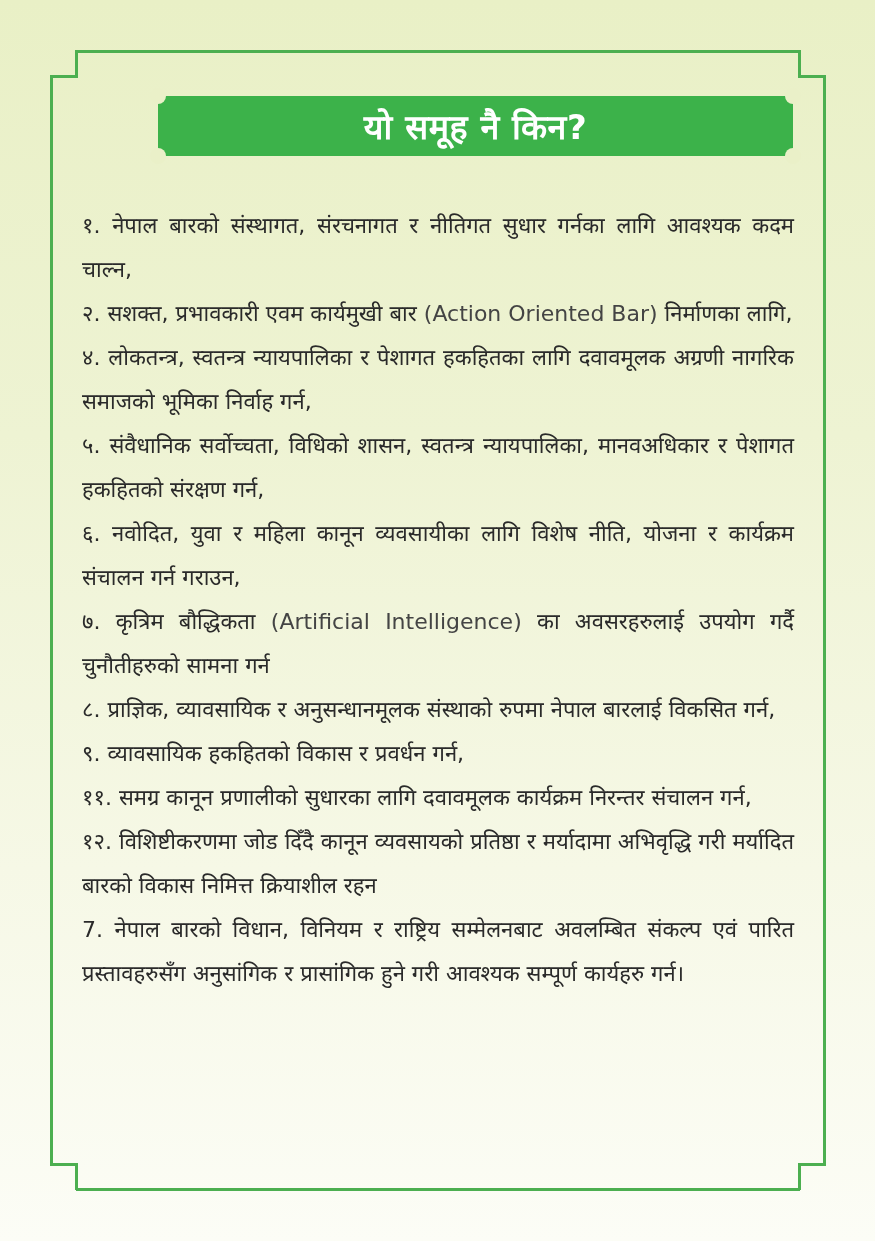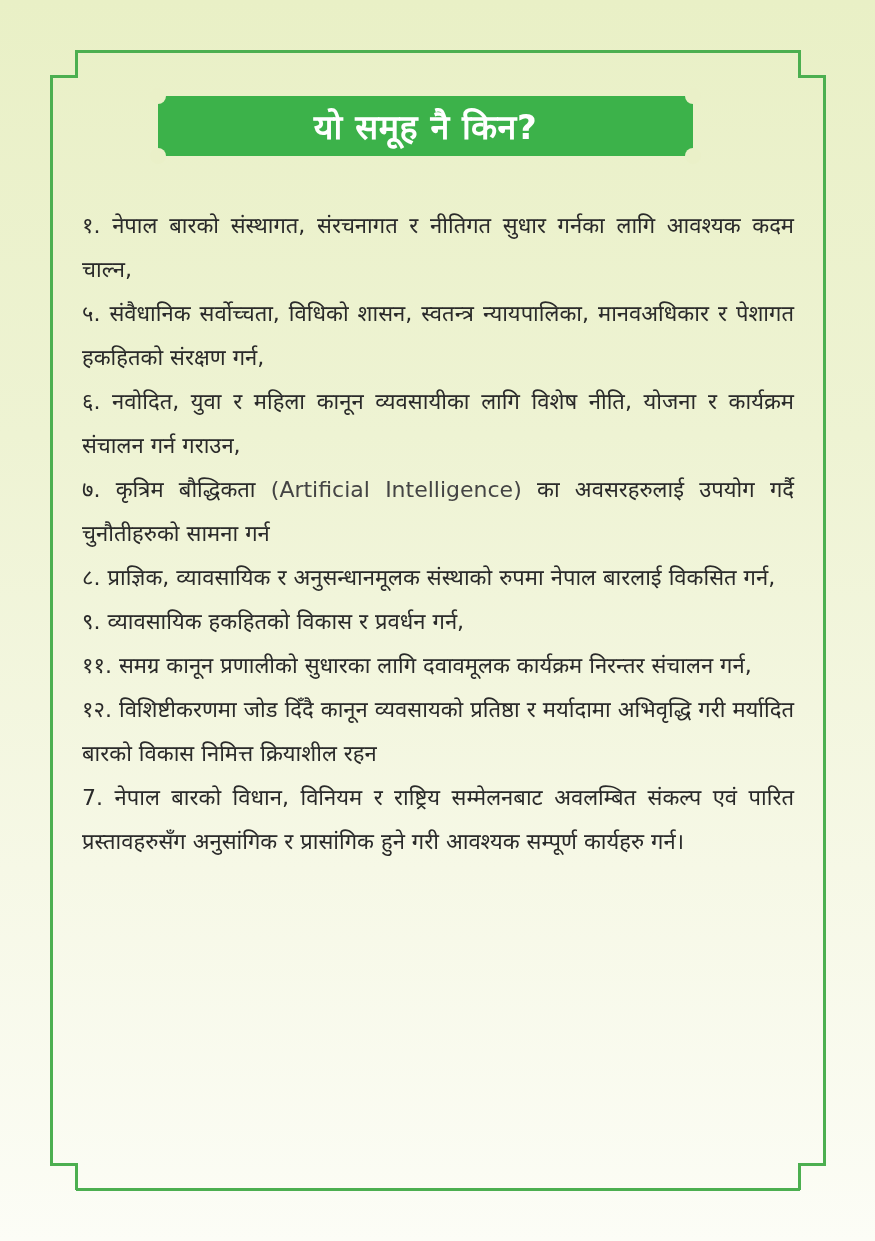--- a/index.html
+++ b/index.html
@@ -6,21 +6,21 @@
   html, body { width: 875px; height: 1241px; overflow: hidden; }
   body {
     position: relative;
     background: linear-gradient(180deg, #e9f0c6 0%, #eef3d3 35%, #f6f8e6 70%, #fcfdf6 100%);
     font-family: "DejaVu Sans", "Liberation Sans", sans-serif;
     color: #2a2a2a;
   }
   .frame-line { position: absolute; background: #4caf50; }
   .banner {
     position: absolute;
-    left: 158px; top: 96px; width: 535px; height: 60px;
+    left: 158px; top: 96px; width: 635px; height: 60px;
     background: #3cb24a;
     display: flex; align-items: center; justify-content: center;
   }
   .notch {
     position: absolute; width: 16px; height: 16px; border-radius: 50%;
     background: #eaf0c8;
   }
   .banner-title {
     color: #ffffff;
     font-size: 34px;
@@ -69,20 +69,30 @@
   <span class="notch" style="right:-8px; bottom:-8px;"></span>
   <h1 class="banner-title">यो समूह नै किन?</h1>
 </div>
 
 <div class="content">
   <p class="item">
     <span>१.</span>
     <span>नेपाल बारको संस्थागत, संरचनागत र नीतिगत सुधार गर्नका लागि आवश्यक कदम चाल्न,</span>
   </p>
   <p class="item">
+    <span>२.</span>
+    <span>सशक्त, प्रभावकारी एवम कार्यमुखी बार</span>
+    <span class="en">(Action Oriented Bar)</span>
+    <span>निर्माणका लागि,</span>
+  </p>
+  <p class="item">
+    <span>४.</span>
+    <span>लोकतन्त्र, स्वतन्त्र न्यायपालिका र पेशागत हकहितका लागि दवावमूलक अग्रणी नागरिक समाजको भूमिका निर्वाह गर्न,</span>
+  </p>
+  <p class="item">
     <span>५.</span>
     <span>संवैधानिक सर्वोच्चता, विधिको शासन, स्वतन्त्र न्यायपालिका, मानवअधिकार र पेशागत हकहितको संरक्षण गर्न,</span>
   </p>
   <p class="item">
     <span>६.</span>
     <span>नवोदित, युवा र महिला कानून व्यवसायीका लागि विशेष नीति, योजना र कार्यक्रम संचालन गर्न गराउन,</span>
   </p>
   <p class="item">
     <span>७.</span>
     <span>कृत्रिम बौद्धिकता</span>

